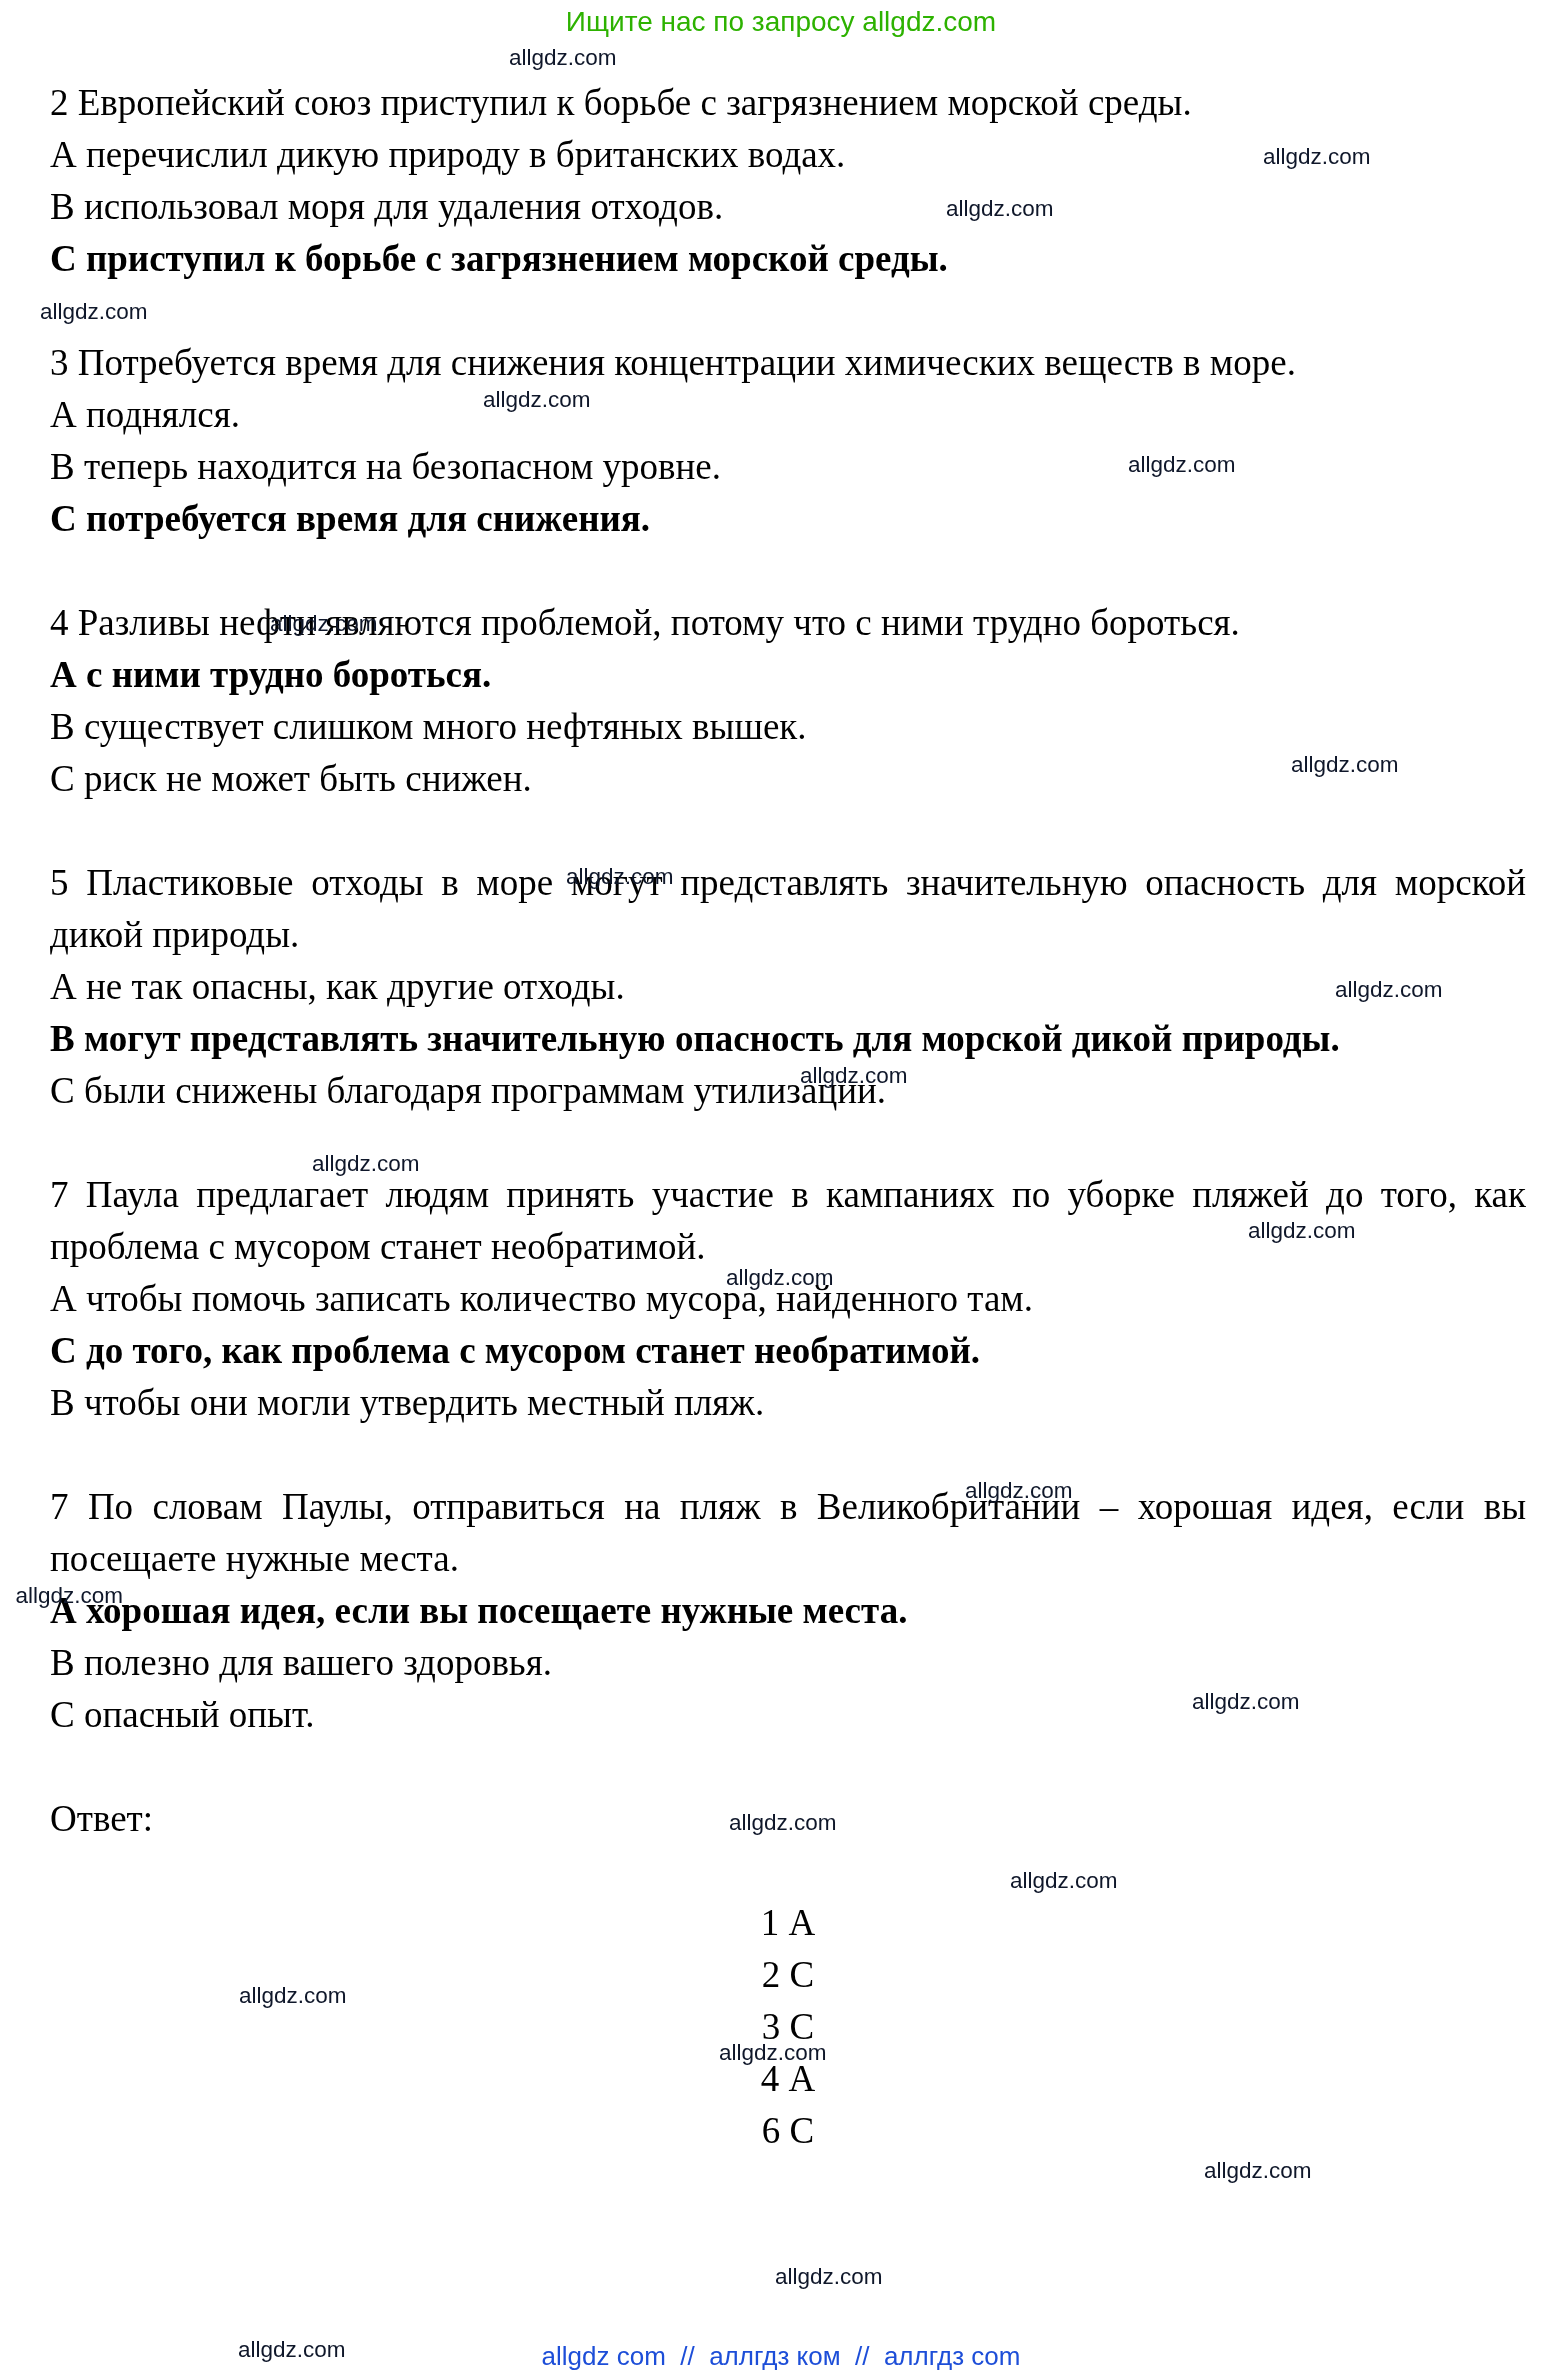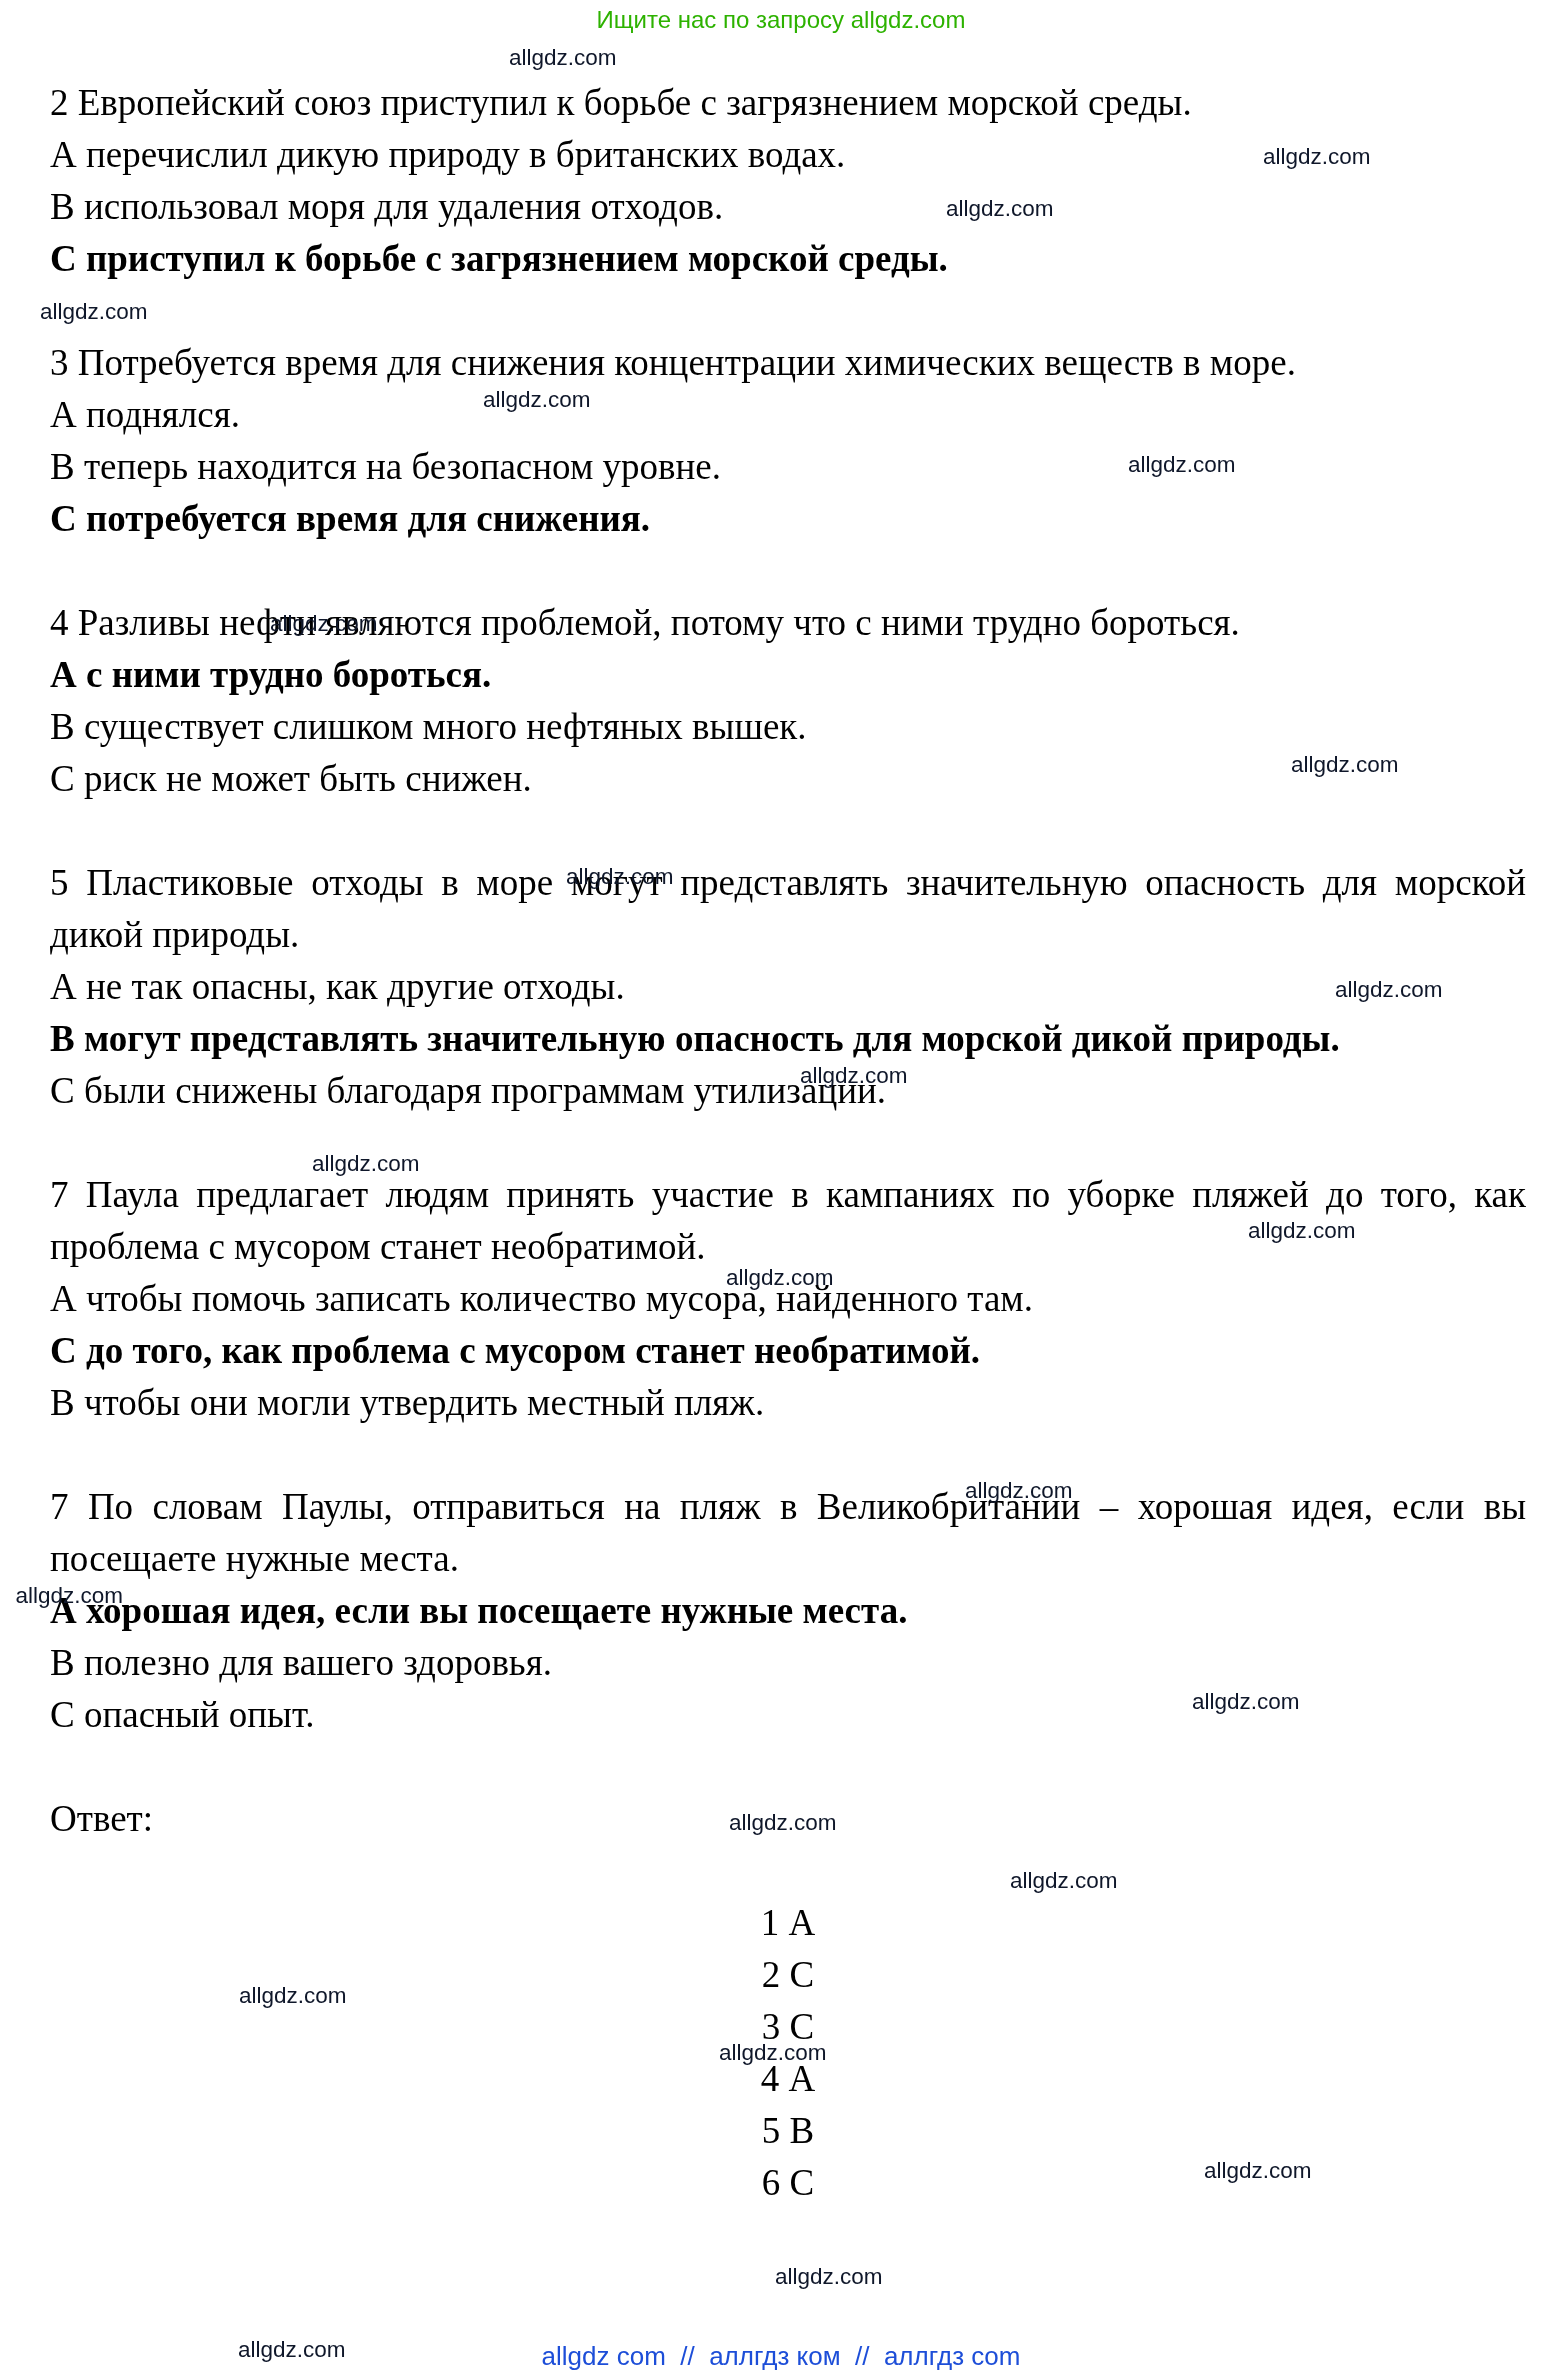--- a/index.html
+++ b/index.html
@@ -13,21 +13,21 @@
     font-family: "Liberation Serif", serif;
     color: #000000;
   }
   .promo-header {
     position: absolute;
     top: 6.2px;
     left: 0;
     width: 100%;
     text-align: center;
     font-family: "Liberation Sans", sans-serif;
-    font-size: 24px;
+    font-size: 28px;
     color: #2db200;
     white-space: pre;
   }
   .content {
     position: absolute;
     top: 77px;
     left: 50px;
     width: 1476px;
     font-size: 37px;
     line-height: 52px;
@@ -102,21 +102,20 @@
         <p class="line">В полезно для вашего здоровья.</p>
         <p class="line">С опасный опыт.</p>
       </div>
       <div class="answer-section" id="answer-section">
       <p class="line answer-label">Ответ:</p>
       <div class="answer-rows" id="answer-rows">
           <p class="answer-row">1 А</p>
           <p class="answer-row">2 С</p>
           <p class="answer-row">3 С</p>
           <p class="answer-row">4 А</p>
-          <p class="answer-row">5 В</p>
           <p class="answer-row">6 С</p>
         </div>
     </div>
   </div>
 
   <div id="watermarks">
       <span class="wm" style="left: 509px; top: 45px;">allgdz.com</span>
       <span class="wm" style="left: 1263px; top: 144px;">allgdz.com</span>
       <span class="wm" style="left: 946px; top: 196px;">allgdz.com</span>
       <span class="wm" style="left: 40px; top: 299px;">allgdz.com</span>

